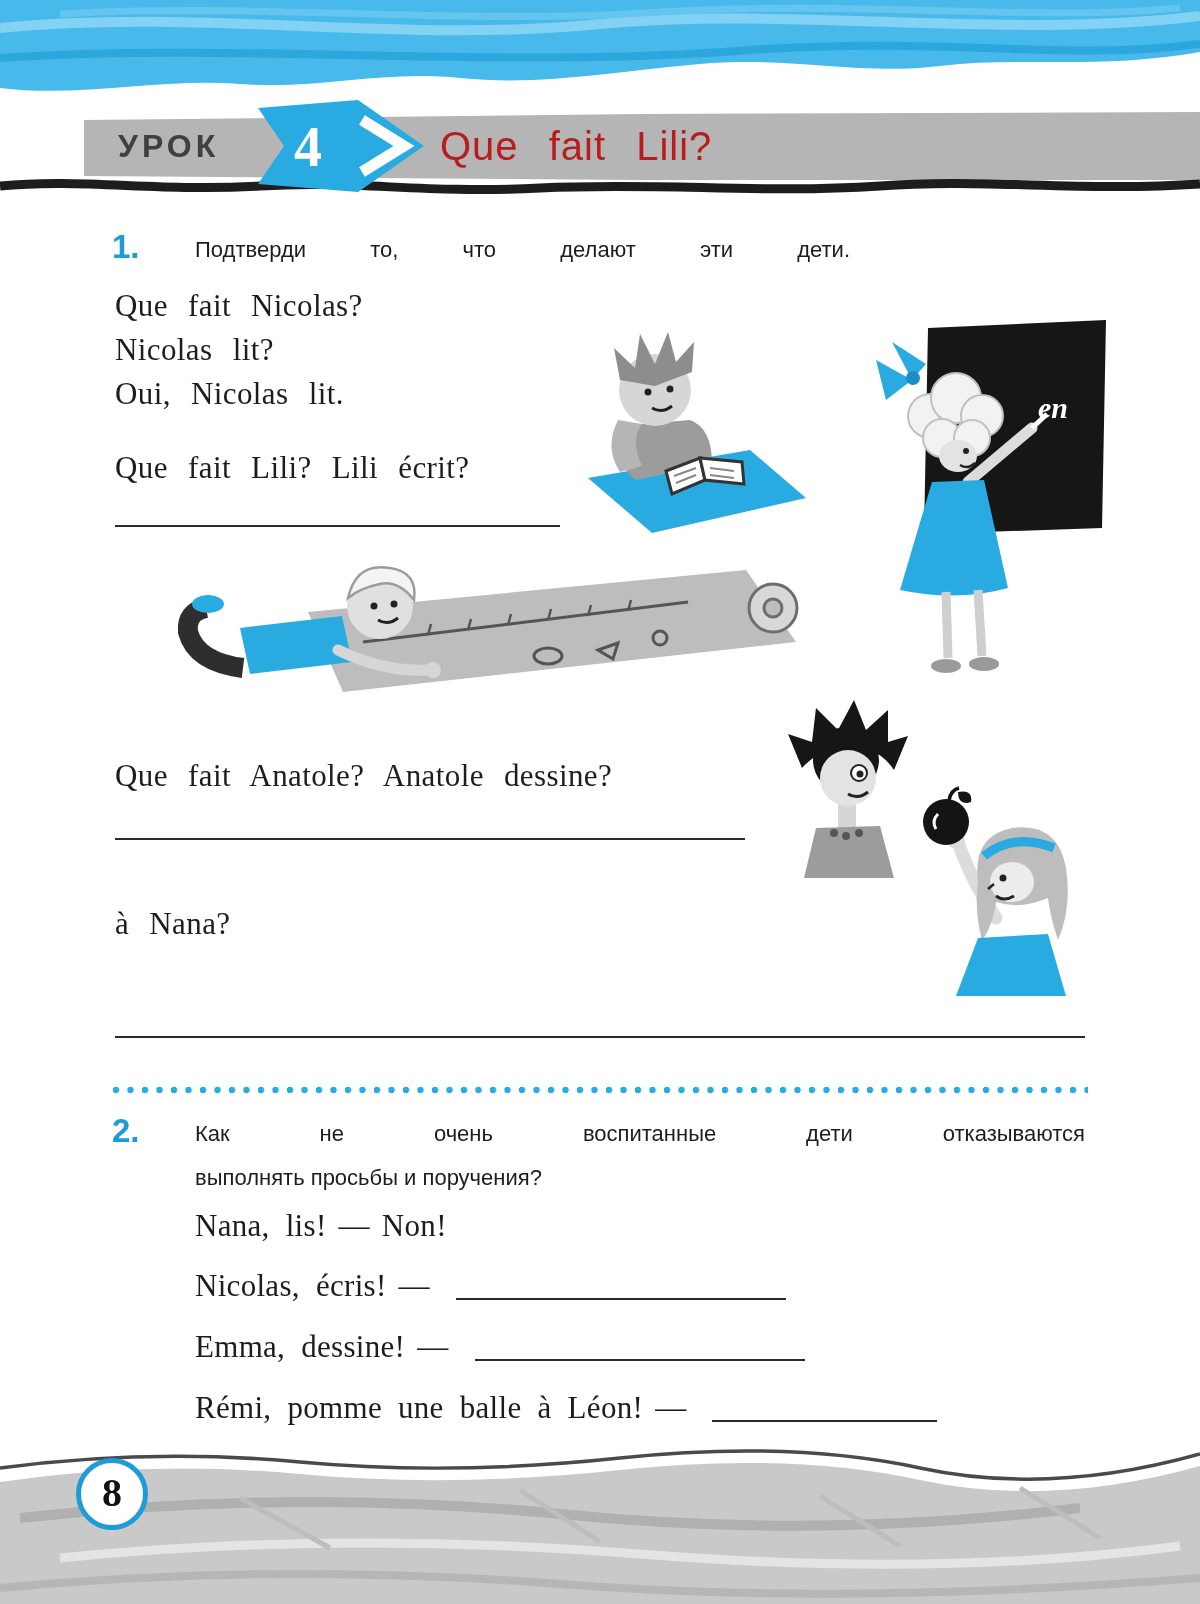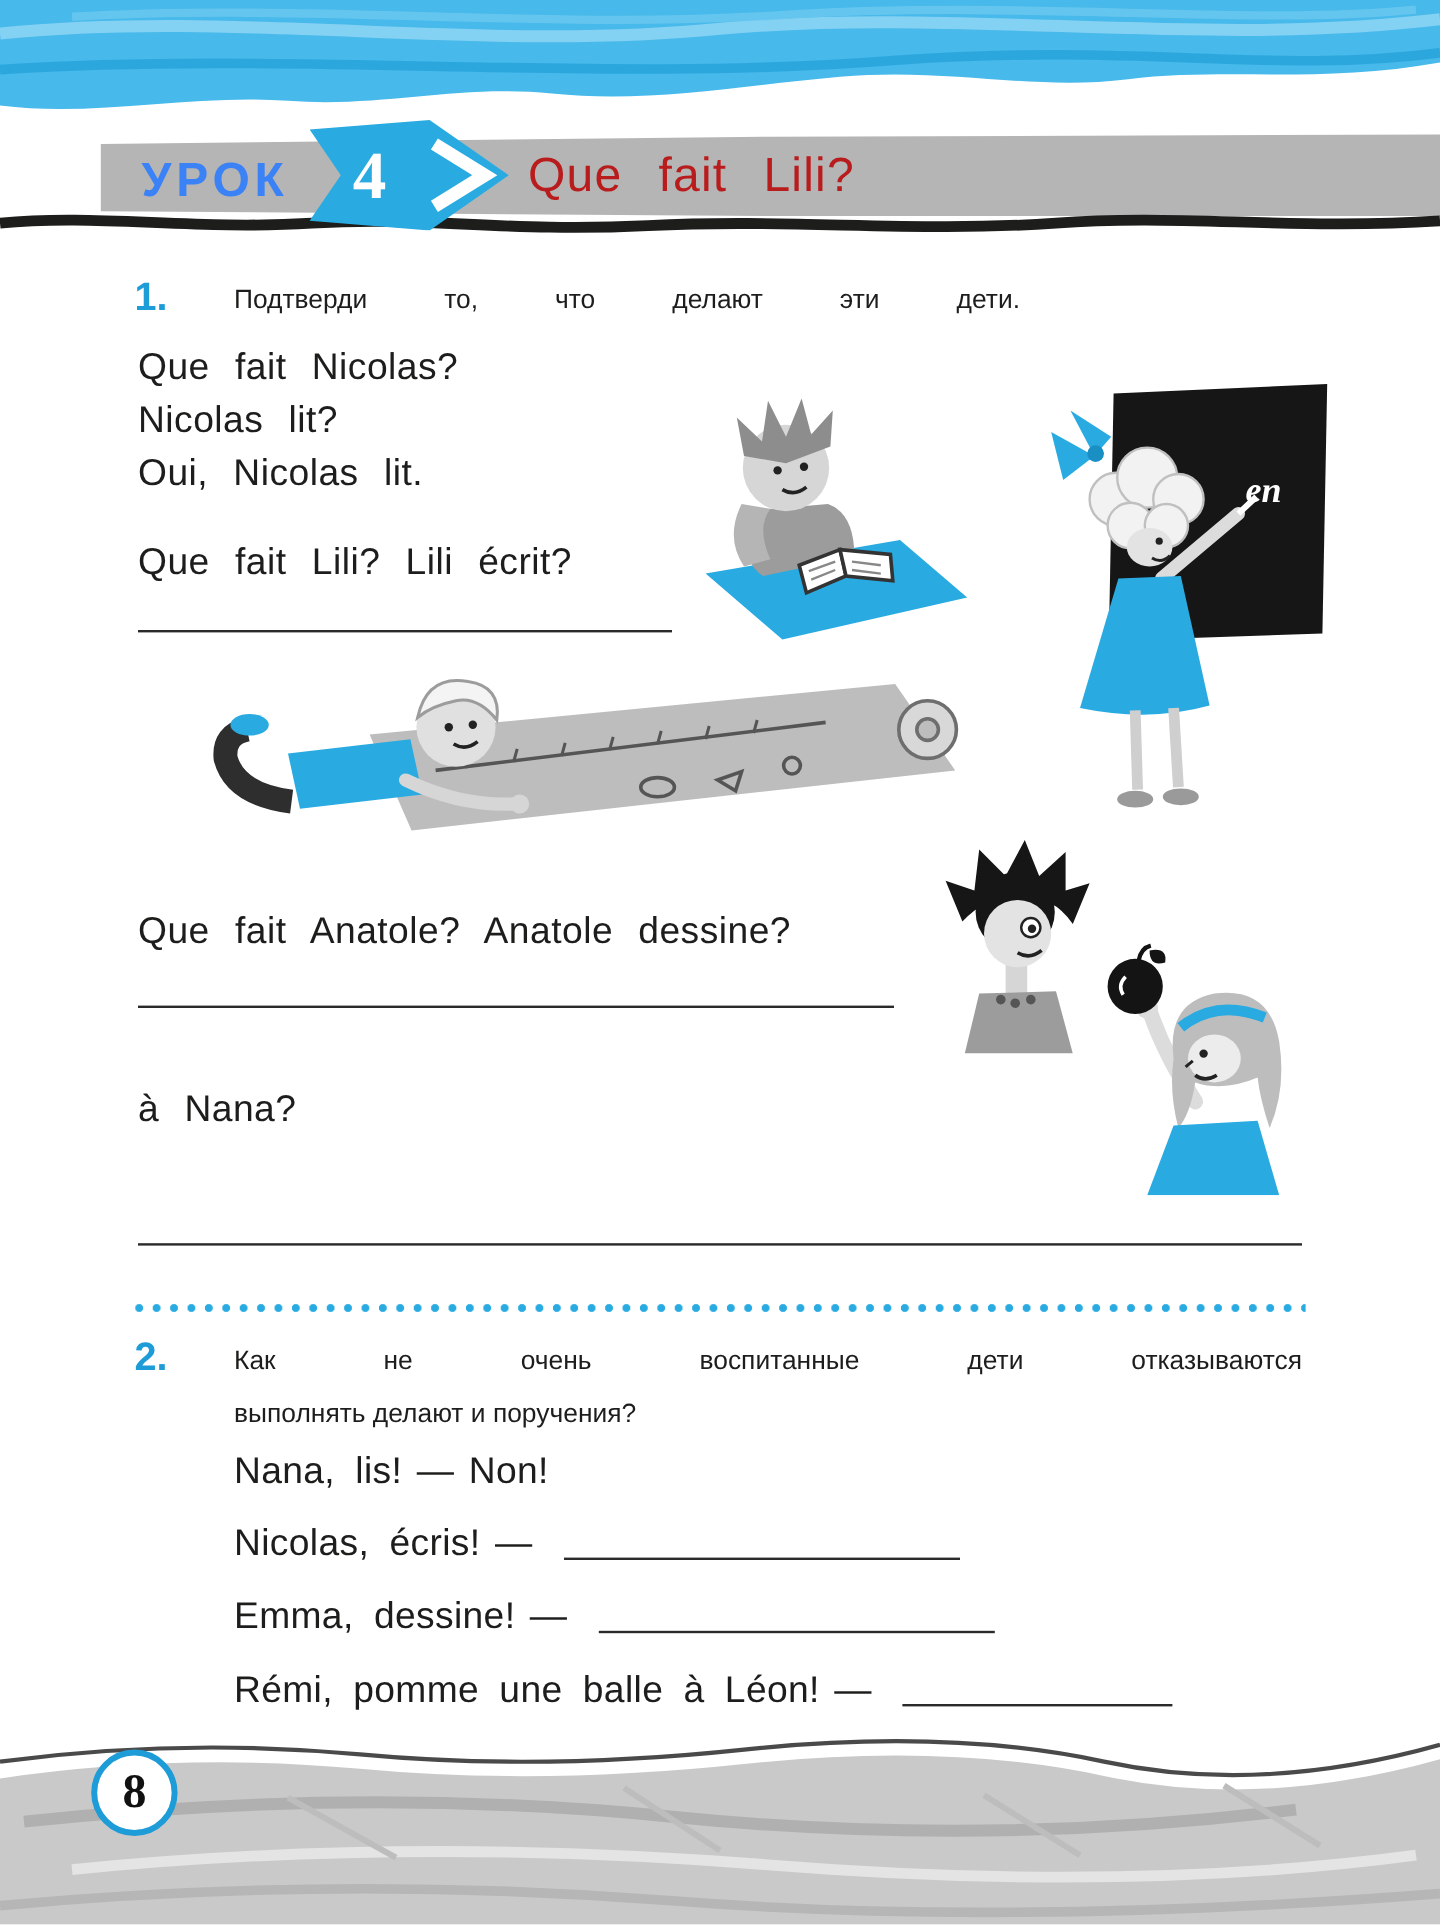--- a/index.html
+++ b/index.html
@@ -1,33 +1,33 @@
 <!DOCTYPE html>
 <html><head>
 <meta charset="utf-8">
 <style>
   * { margin:0; padding:0; box-sizing:border-box; }
   html,body { background:#ffffff; }
   .page { position:relative; width:1200px; height:1604px; background:#fff; overflow:hidden;
           font-family:"Liberation Sans", sans-serif; margin:0 auto; }
   .abs { position:absolute; }
-  .serif { font-family:Liberation Sans, sans-serif; color:#1d1d1b; }
+  .serif { font-family:Liberation Serif, serif; color:#1d1d1b; }
   .fr { font-size:31px; word-spacing:12px; letter-spacing:.4px; line-height:44px; }
   .fr2 { font-size:31px; word-spacing:8px; letter-spacing:.3px; }
   .ex-num { font-weight:bold; font-size:33px; color:#1e9cd7; }
   .instr { font-size:22px; color:#1d1d1b; line-height:44px; }
   .justify-last { text-align:justify; text-align-last:justify; }
   .wline { border-top:2.5px solid #2a2a2a; height:0; }
   .blank { display:inline-block; border-bottom:2.5px solid #2a2a2a; height:28px; vertical-align:-4px; margin-left:14px; }
   .blank-330 { width:330px; }
   .blank-225 { width:225px; }
   .dash { margin:0 12px; }
   .dots { background-image:radial-gradient(circle at 4px 4px, #29abe2 3px, rgba(0,0,0,0) 3.6px);
           background-size:14.5px 8px; background-repeat:repeat-x; height:8px; }
-  .hdr-label { color:#3b82f6; font-weight:bold; font-size:40px; letter-spacing:4px;text-align:center; }
+  .hdr-label { color:#404040; font-weight:bold; font-size:32px; letter-spacing:4px;text-align:center; }
   .hdr-title { color:#b91c1c; font-weight:normal; font-size:40px; word-spacing:18px; letter-spacing:1px; }
   .badge-num { color:#fff; font-weight:bold; font-size:56px; font-family:"Liberation Serif", serif;
                text-align:center; line-height:90px; width:100px; }
   .page-circle { width:72px; height:72px; border:5px solid #1e9cd7; border-radius:50%; background:#fff;
                  text-align:center; line-height:60px; font-family:"Liberation Serif", serif;
                  font-weight:bold; font-size:40px; color:#111; }
   .chalk { font-style:italic; font-weight:bold; font-size:30px; font-family:"Liberation Serif", serif; fill:#ffffff; }
 </style>
 </head>
 <body>
@@ -174,21 +174,21 @@
   <div class="abs serif fr" style="left:115px; top:902px; width:775px; text-align:justify;">
     <div>à Nana?</div>
   </div>
   <div class="abs wline" style="left:115px; top:1036px; width:970px;"></div>
 
   <div class="abs dots" style="left:112px; top:1086px; width:976px;"></div>
 
   <div class="abs ex-num" style="left:112px; top:1112px;">2.</div>
   <div class="abs instr" style="left:195px; top:1112px; width:890px;">
     <div class="justify-last">Как не очень воспитанные дети отказываются</div>
-    <div>выполнять делают и поручения?</div>
+    <div>выполнять просьбы и поручения?</div>
   </div>
 
   <div class="abs serif fr2" style="left:195px; top:1208px;">
     <span>Nana, lis!</span><span class="dash">—</span><span>Non!</span>
   </div>
 
   <div class="abs serif fr2" style="left:195px; top:1268px;">
     <span>Nicolas, écris!</span><span class="dash">—</span><span class="blank blank-330"></span>
   </div>
 

